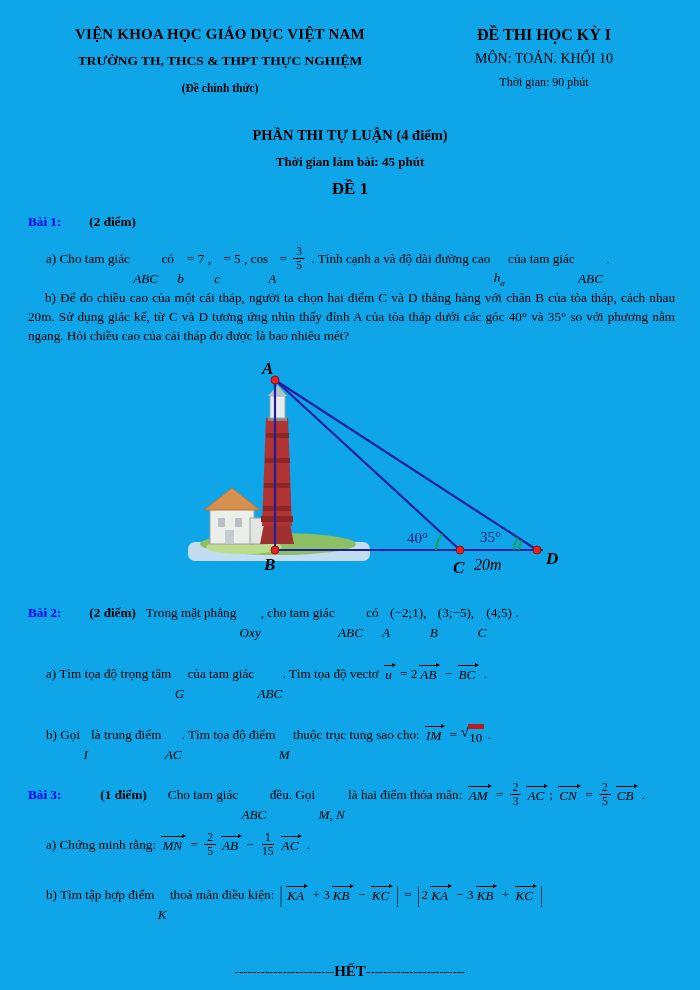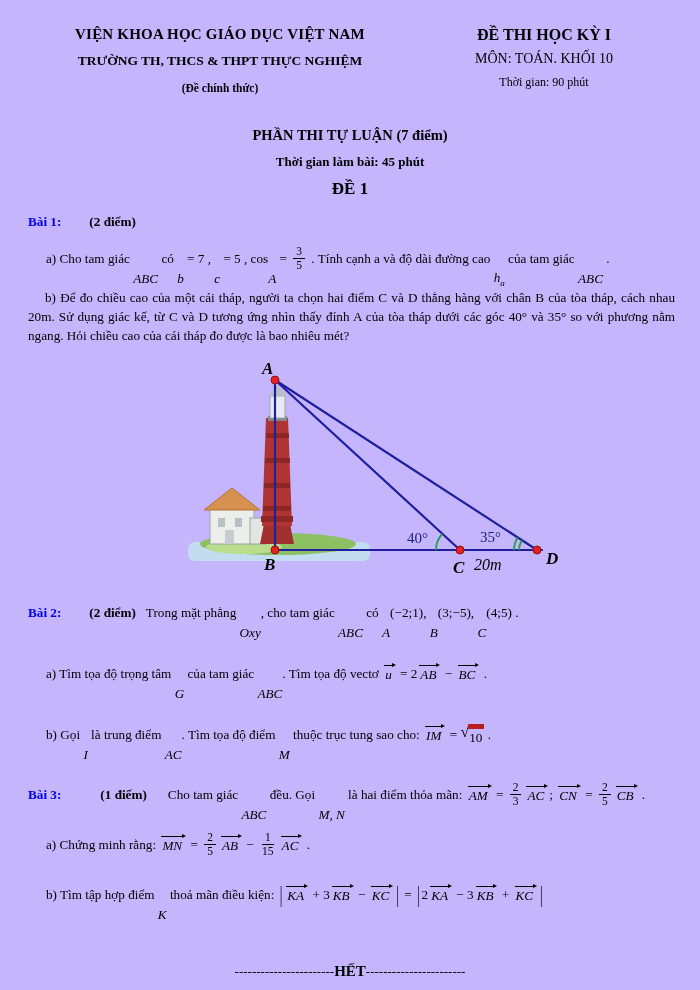--- a/index.html
+++ b/index.html
@@ -2,21 +2,21 @@
 <html style="--label_blue: #0000ee; --line_navy: #1f1f9e; --dot_red: #e52222; --arc_green: #1e9e46; --fig_navy: #20207a; --tower_red: #b13434; --tower_dark_red: #8d2626; --island_green: #8cc063; --water_blue: #c3dcef; --roof_orange: #d6904f;"><head>
 <meta charset="utf-8">
 <style>
   * { margin:0; padding:0; box-sizing:border-box; }
   html,body { background:#ffffff; }
   body {
     width:700px; height:990px;
     font-family:"Liberation Serif","DejaVu Serif",serif;
     color:#000;
   }
-  .page { position:relative; width:700px; height:990px; background:#c4b5fd; overflow:hidden; }
+  .page { position:relative; width:700px; height:990px; background:#0ea5e9; overflow:hidden; }
 
   
   .header { display:flex; padding:26px 18px 0 34px; }
   .header-left { width:372px; text-align:center; }
   .header-right { flex:1; text-align:center; }
   .h-org     { font-size:15px;   font-weight:bold; letter-spacing:.2px; }
   .h-school  { font-size:13.5px; font-weight:bold; margin-top:10px; }
   .h-official{ font-size:11.5px; font-weight:bold; margin-top:13px; }
   .h-exam    { font-size:16px;   font-weight:bold; }
   .h-year    { font-size:14px; margin-top:8px; }
@@ -84,21 +84,21 @@
       <div class="h-school">TRƯỜNG TH, THCS &amp; THPT THỰC NGHIỆM</div>
       <div class="h-official">(Đề chính thức)</div>
     </div>
     <div class="header-right">
       <div class="h-exam">ĐỀ THI HỌC KỲ I</div>
       <div class="h-subject">MÔN: TOÁN. KHỐI 10</div>
       <div class="h-duration">Thời gian: 90 phút</div>
     </div>
   </div>
 
-  <div class="sec-title">PHẦN THI TỰ LUẬN (7 điểm)</div>
+  <div class="sec-title">PHẦN THI TỰ LUẬN (4 điểm)</div>
   <div class="sec-sub">Thời gian làm bài: 45 phút</div>
   <div class="sec-de">ĐỀ 1</div>
 
   <div class="content">
 
     <div class="prob-head">
       <span class="plabel">Bài 1:</span>
       <span class="ppoints">(2 điểm)</span>
     </div>
     <div class="pline tall"><span class="rn">a) Cho tam giác </span><span class="rn mi">ABC</span><span class="rn"> có </span><span class="rn mi">b</span><span class="rn"> = 7 , </span><span class="rn mi">c</span><span class="rn"> = 5 , cos</span><span class="rn mi">A</span><span class="rn"> = </span><span class="frac"><span class="fn">3</span><span class="fd">5</span></span><span class="rn"> . Tính cạnh a và độ dài đường cao </span><span class="rn mi">h<sub>a</sub></span><span class="rn"> của tam giác </span><span class="rn mi">ABC</span><span class="rn"> .</span></div>

